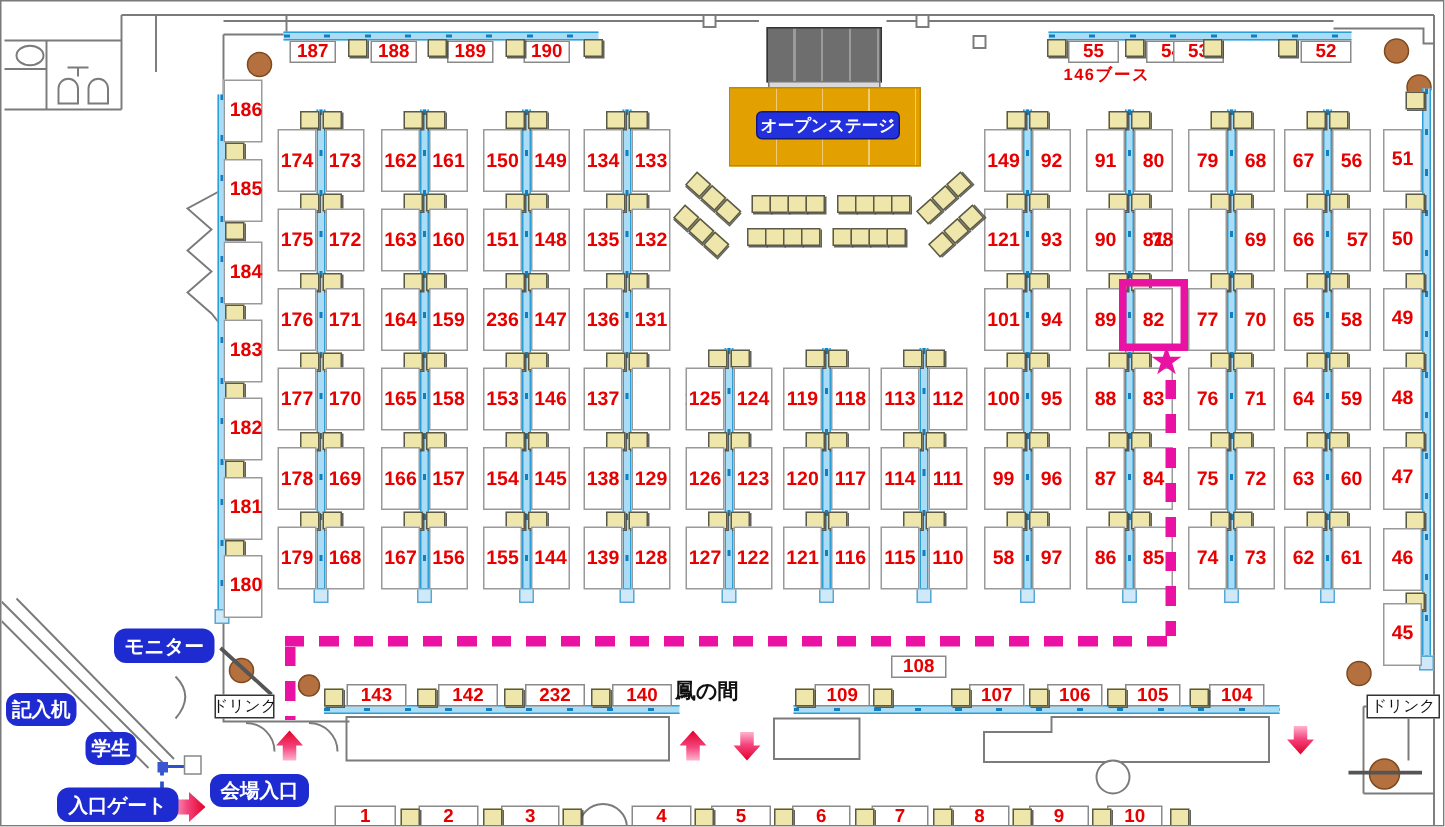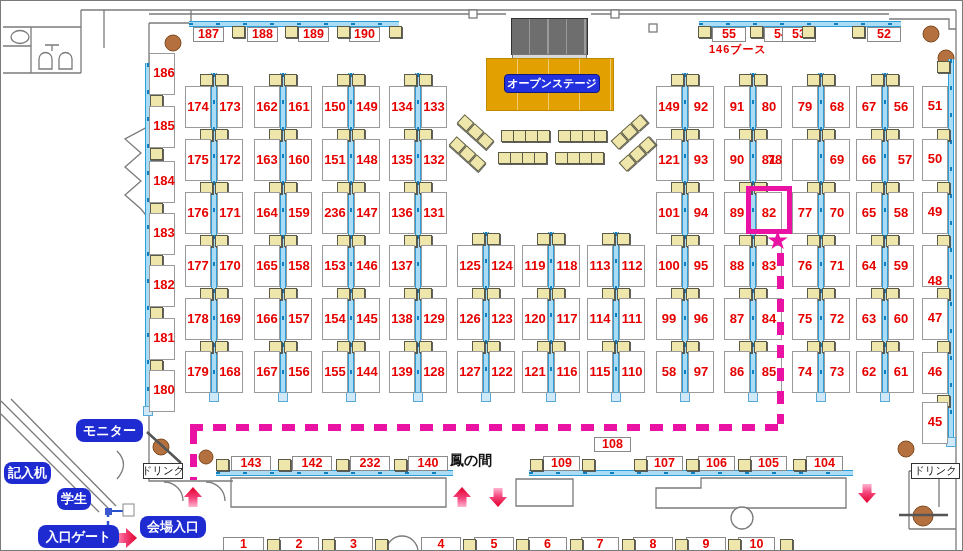--- a/index.html
+++ b/index.html
@@ -542,21 +542,21 @@
     <div class="brect" style="left: 921px; top: 85px; width: 26px; height: 42px;"></div>
     <div class="bnum" style="left: 919px; top: 97px; width: 30px; height: 16px;">51</div>
     <div class="chair" style="left: 936px; top: 128px; width: 13px; height: 12px;"></div>
     <div class="brect" style="left: 921px; top: 138px; width: 26px; height: 42px;"></div>
     <div class="bnum" style="left: 919px; top: 150px; width: 30px; height: 16px;">50</div>
     <div class="chair" style="left: 936px; top: 181px; width: 13px; height: 12px;"></div>
     <div class="brect" style="left: 921px; top: 191px; width: 26px; height: 42px;"></div>
     <div class="bnum" style="left: 919px; top: 203px; width: 30px; height: 16px;">49</div>
     <div class="chair" style="left: 936px; top: 234px; width: 13px; height: 12px;"></div>
     <div class="brect" style="left: 921px; top: 244px; width: 26px; height: 42px;"></div>
-    <div class="bnum" style="left: 919px; top: 272px; width: 30px; height: 16px; text-align: center;">48</div>
+    <div class="bnum" style="left: 919px; top: 256px; width: 30px; height: 16px; text-align: center;">48</div>
     <div class="chair" style="left: 936px; top: 287px; width: 13px; height: 12px;"></div>
     <div class="brect" style="left: 921px; top: 297px; width: 26px; height: 42px;"></div>
     <div class="bnum" style="left: 919px; top: 309px; width: 30px; height: 16px;">47</div>
     <div class="chair" style="left: 936px; top: 340px; width: 13px; height: 12px;"></div>
     <div class="brect" style="left: 921px; top: 351px; width: 26px; height: 42px;"></div>
     <div class="bnum" style="left: 919px; top: 363px; width: 30px; height: 16px;">46</div>
     <div class="chair" style="left: 936px; top: 394px; width: 13px; height: 12px;"></div>
     <div class="brect" style="left: 921px; top: 401px; width: 26px; height: 42px;"></div>
     <div class="bnum" style="left: 919px; top: 413px; width: 30px; height: 16px;">45</div>
     <div class="hline" style="left: 188px; top: 20px; width: 210px; height: 6px;"></div>

